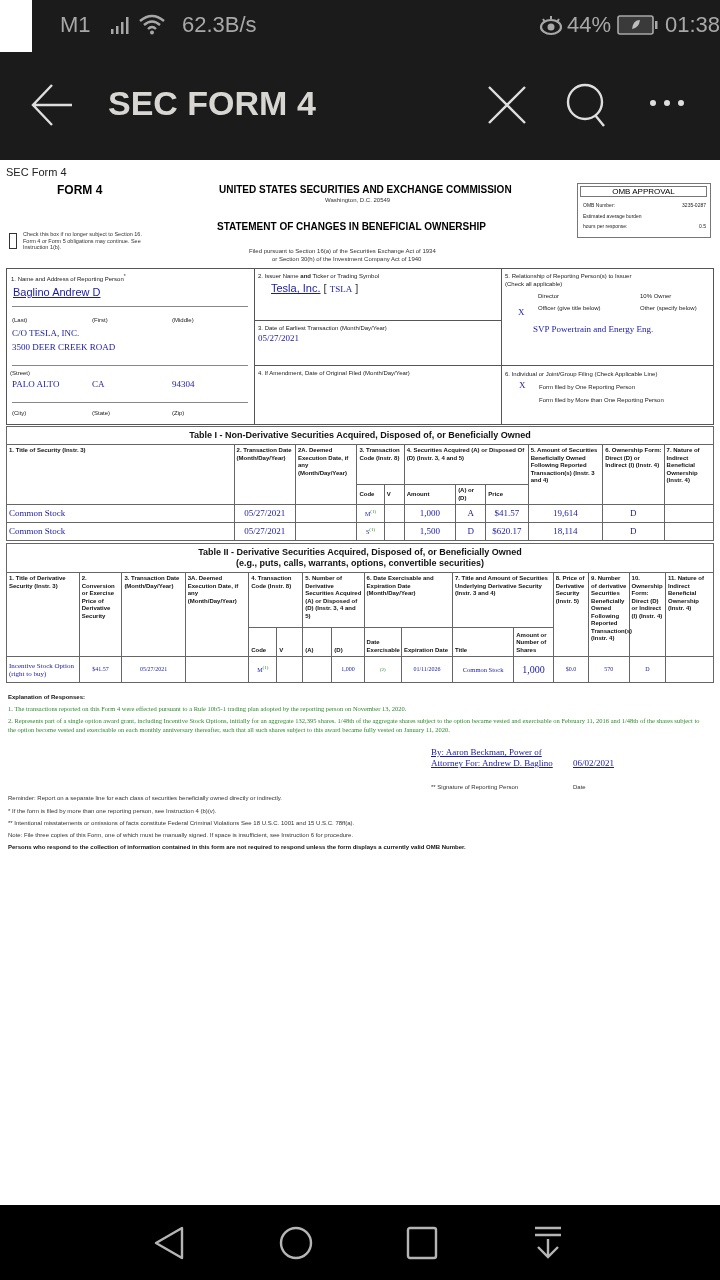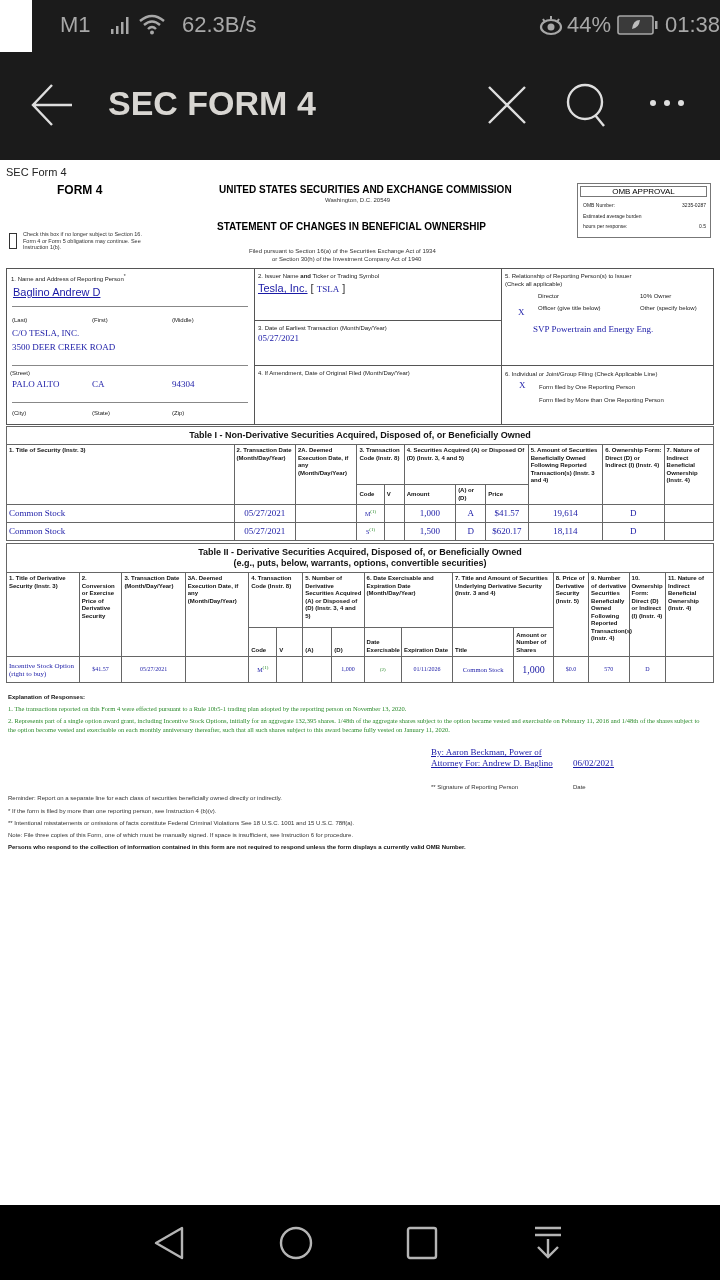--- a/index.html
+++ b/index.html
@@ -132,21 +132,21 @@
     <span class="abs blue" style="left:85px;top:110px;font-size:9px;">CA</span>
     <span class="abs blue" style="left:165px;top:110px;font-size:9px;text-align:center;">94304</span>
     <div class="hline" style="left:5px;top:133px;width:236px;"></div>
     <span class="abs sm" style="left:5px;top:140px;font-size:6px;">(City)</span>
     <span class="abs sm" style="left:85px;top:140px;font-size:6px;">(State)</span>
     <span class="abs sm" style="left:165px;top:140px;font-size:6px;">(Zip)</span>
   </div>
 
   <div class="box" style="left:254px;top:108px;width:248px;height:53px;">
     <span class="abs sm" style="left:3px;top:3px;font-size:6px;"><span>2. Issuer Name </span><b>and</b><span> Ticker or Trading Symbol</span></span>
-    <span class="abs" style="left:3px;top:13px;font-size:11px;white-space:nowrap;">
+    <span class="abs" style="left:16px;top:13px;font-size:11px;white-space:nowrap;">
       <span class="link">Tesla, Inc.</span><span style="color:#333"> [ </span><span class="blue" style="font-size:9px">TSLA</span><span style="color:#333"> ]</span>
     </span>
   </div>
 
   <div class="box" style="left:254px;top:160px;width:248px;height:46px;">
     <span class="abs sm" style="left:3px;top:3px;font-size:6px;">3. Date of Earliest Transaction (Month/Day/Year)</span>
     <span class="abs blue" style="left:3px;top:12px;font-size:9px;">05/27/2021</span>
   </div>
 
   <div class="box" style="left:254px;top:205px;width:248px;height:60px;">
@@ -250,21 +250,21 @@
         <col style="width:59px">
         <col style="width:38px">
       <col style="width:34px">
         <col style="width:39px">
         <col style="width:35px">
         <col style="width:46px">
     </colgroup>
     <tbody>
         <tr style="height:27px">
       <td colspan="16" class="title-row">
-        <span>Table II - Derivative Securities Acquired, Disposed of, or Beneficially Owned</span><br><span>(e.g., puts, below, warrants, options, convertible securities)</span>
+        <span>Table II - Derivative Securities Acquired, Disposed of, or Beneficially Owned</span><br><span>(e.g., puts, calls, warrants, options, convertible securities)</span>
       </td>
     </tr>
     <tr style="height:55px">
       <td rowspan="2">1. Title of Derivative Security (Instr. 3)</td>
       <td rowspan="2">2. Conversion or Exercise Price of Derivative Security</td>
       <td rowspan="2">3. Transaction Date (Month/Day/Year)</td>
       <td rowspan="2">3A. Deemed Execution Date, if any (Month/Day/Year)</td>
       <td colspan="2">4. Transaction Code (Instr. 8)</td>
       <td colspan="2">5. Number of Derivative Securities Acquired (A) or Disposed of (D) (Instr. 3, 4 and 5)</td>
       <td colspan="2">6. Date Exercisable and Expiration Date (Month/Day/Year)</td>

